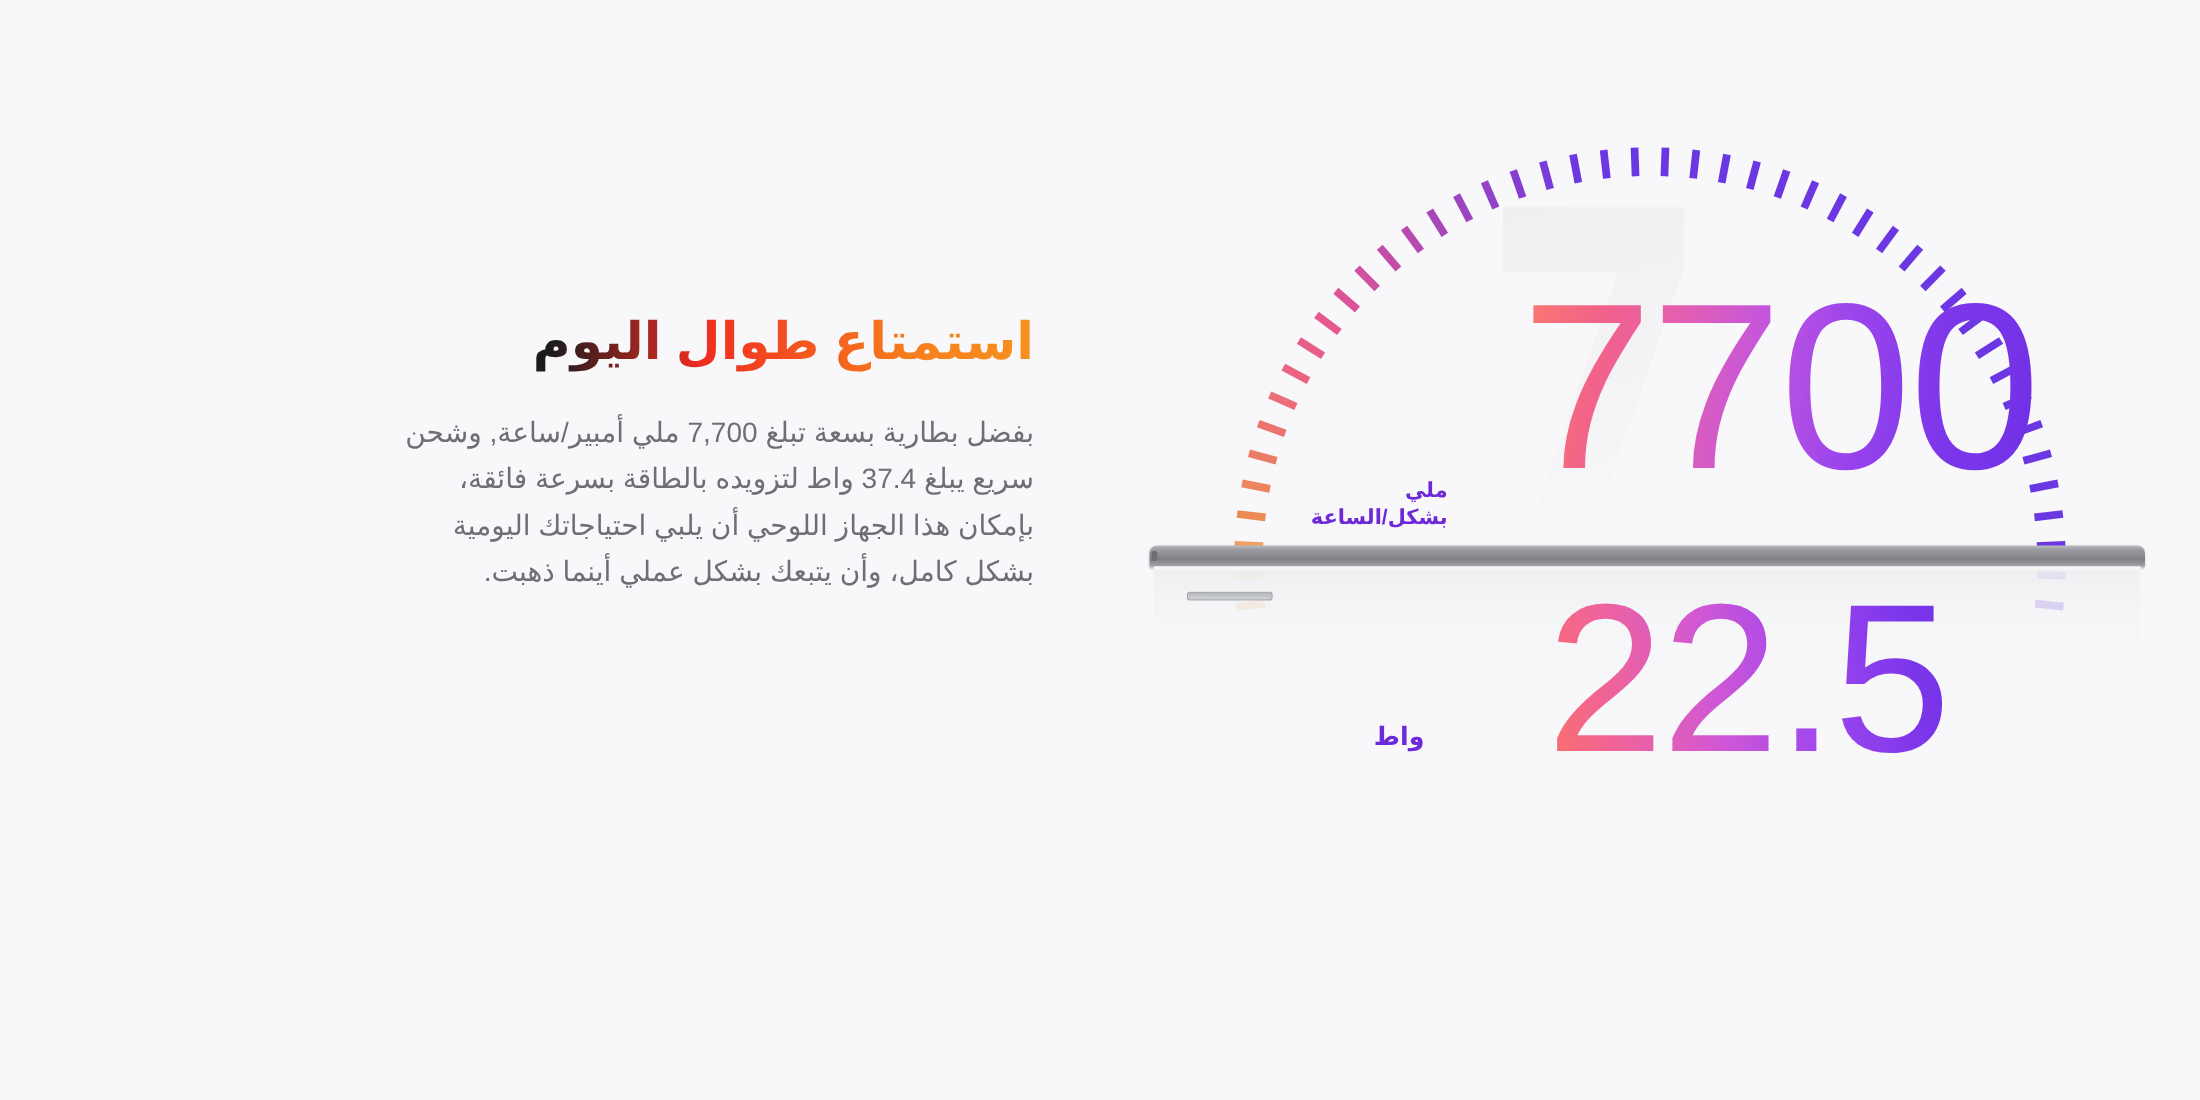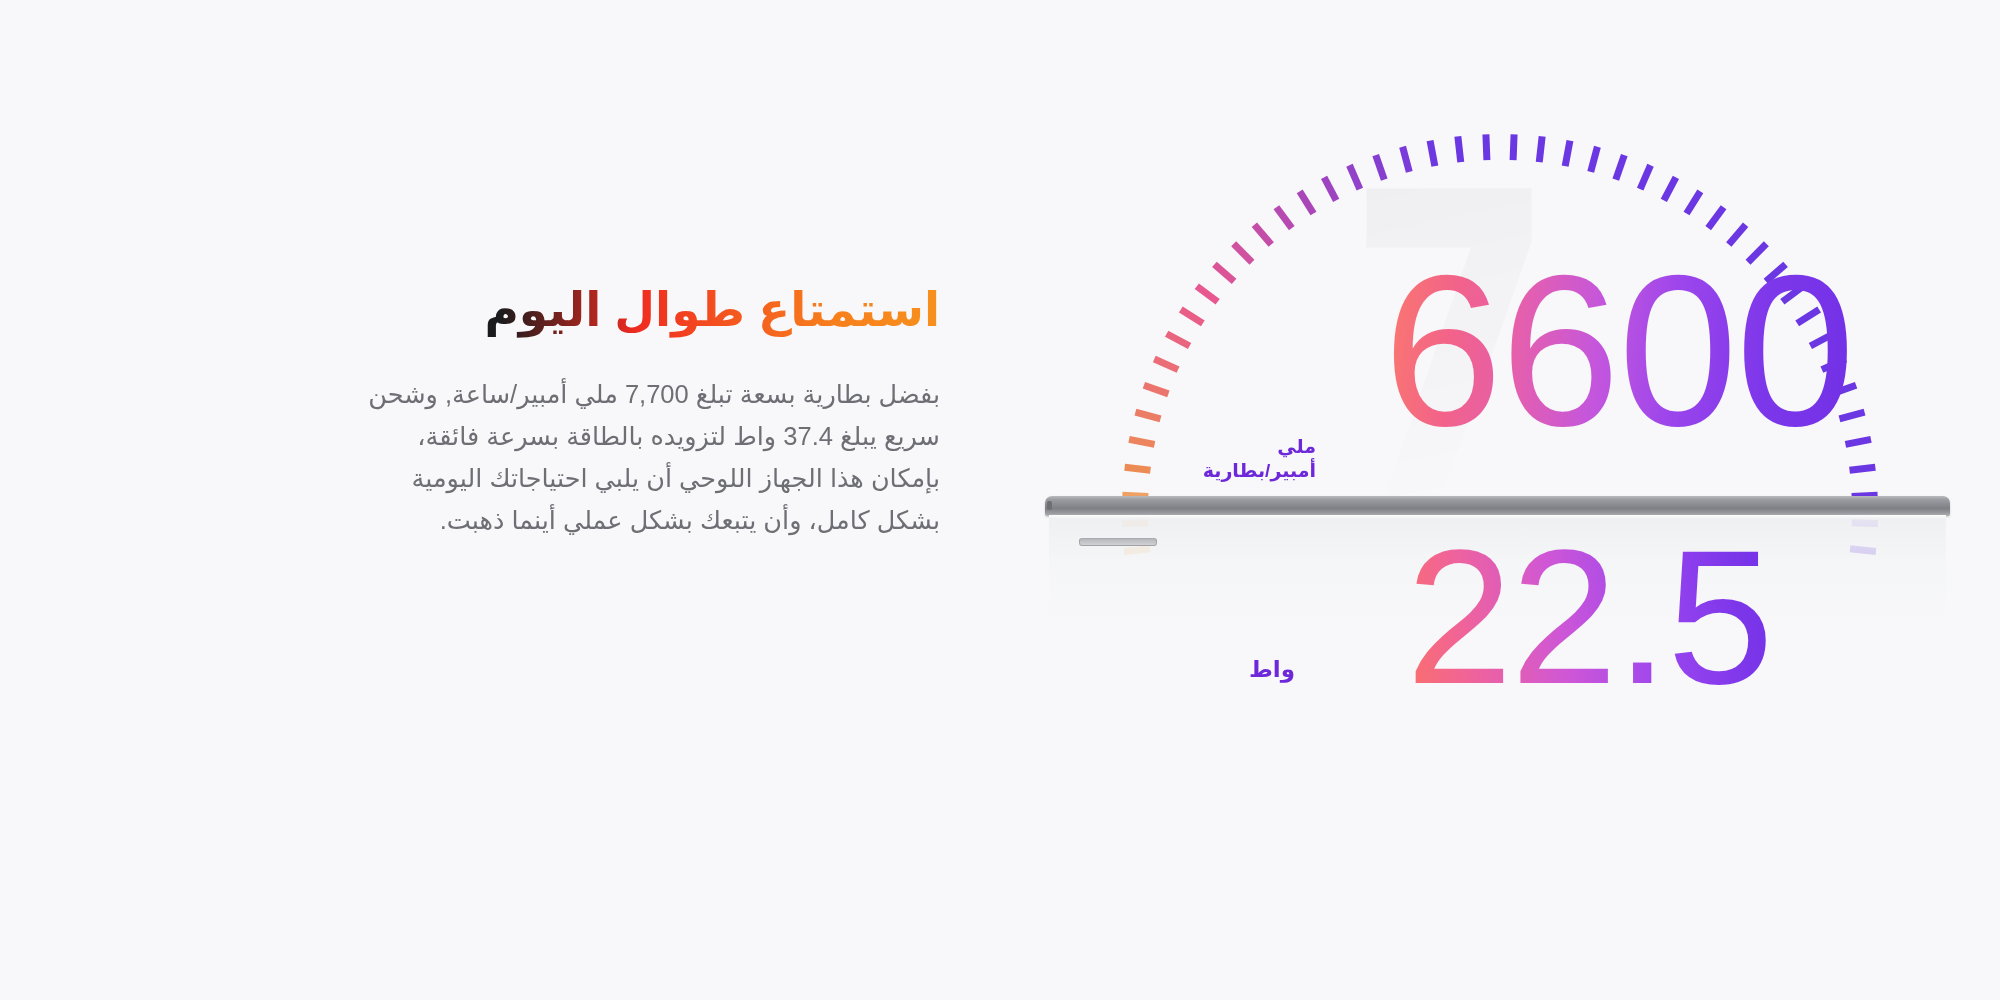--- a/index.html
+++ b/index.html
@@ -307,25 +307,25 @@
           <line x1="845.45" y1="444.43" x2="870.97" y2="439.44" stroke="#6B37E3" stroke-width="7" stroke-linecap="butt" opacity="1.00"></line>
           <line x1="849.52" y1="470.32" x2="875.34" y2="467.24" stroke="#6B37E3" stroke-width="7" stroke-linecap="butt" opacity="1.00"></line>
           <line x1="851.66" y1="496.44" x2="877.63" y2="495.29" stroke="#6B37E3" stroke-width="7" stroke-linecap="butt" opacity="1.00"></line>
           <line x1="851.84" y1="522.65" x2="877.83" y2="523.43" stroke="#6B37E3" stroke-width="7" stroke-linecap="butt" opacity="1.00"></line>
           <line x1="850.07" y1="548.79" x2="875.93" y2="551.51" stroke="#6B37E3" stroke-width="7" stroke-linecap="butt" opacity="1.00"></line>
         </g>
     </svg>
 
     <div class="ghost-mark"></div>
 
-    <div class="num num-capacity">6600</div>
+    <div class="num num-capacity">7700</div>
 
     <div class="unit unit-capacity">
       <div>ملي</div>
-      <div>أمبير/بطارية</div>
+      <div>بشكل/الساعة</div>
     </div>
 
     <div class="tablet">
       <div class="tablet-edge"></div>
       <div class="tablet-body">
         <div class="tablet-camera"></div>
       </div>
     </div>
 
     <div class="num num-watt">22.5</div>

